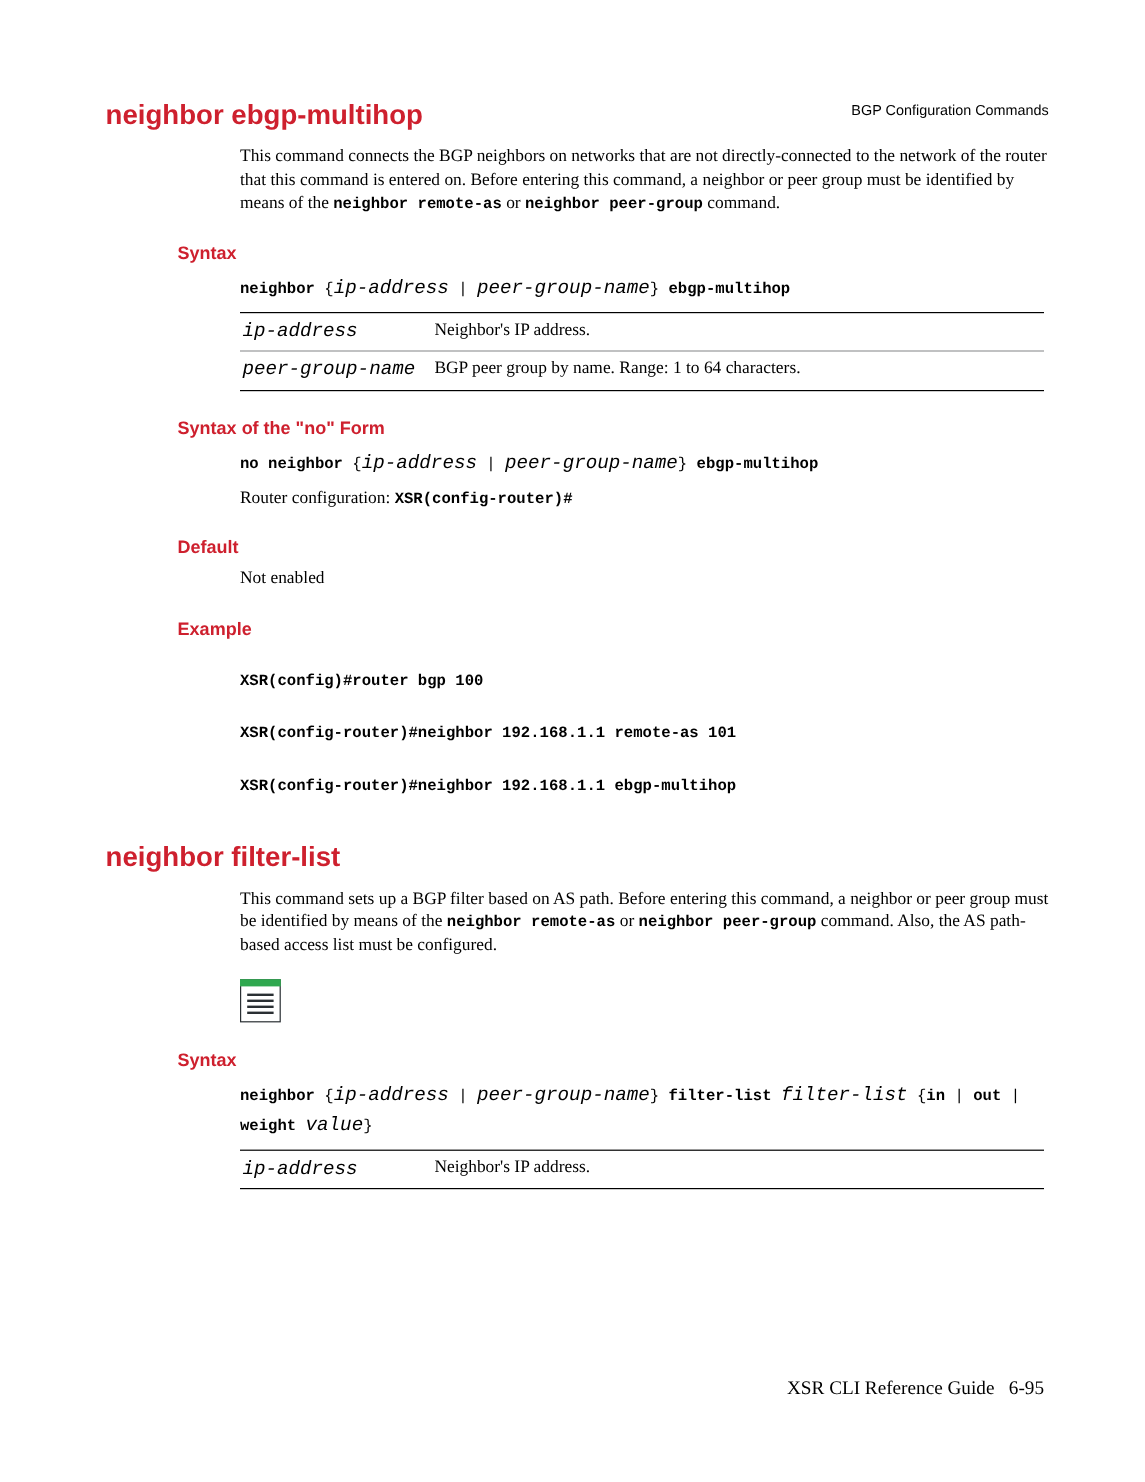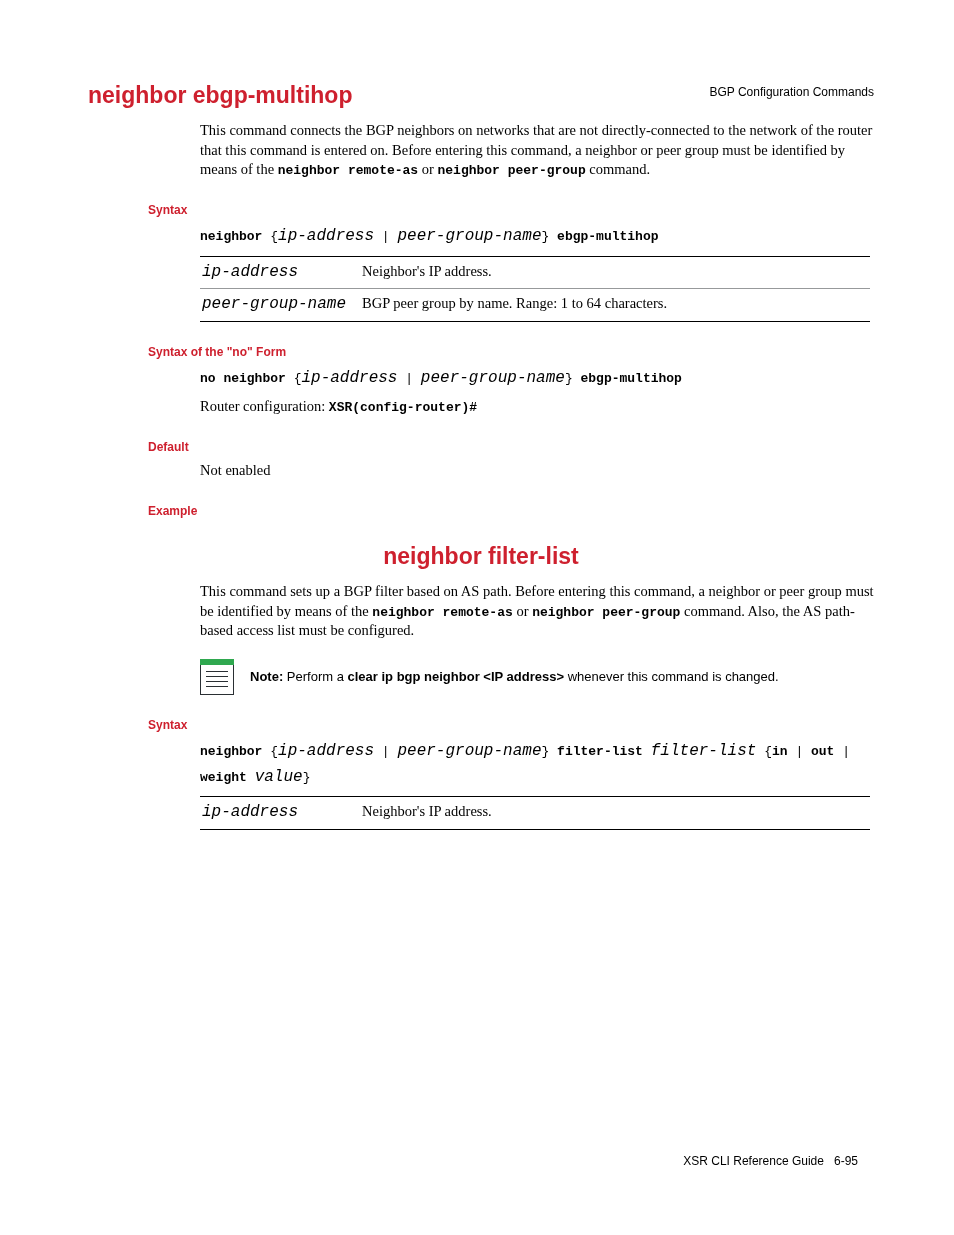--- a/index.html
+++ b/index.html
@@ -30,21 +30,21 @@
     font-family: Arial, Helvetica, sans-serif;
     font-weight: bold;
     font-size: 23px;
     color: #CE202E;
     margin: 0 0 10px 0;
   }
   .body-indent { margin-left: 112px; }
   h2.sec {
     font-family: Arial, Helvetica, sans-serif;
     font-weight: bold;
-    font-size: 12px;
+    font-size: 15px;
     color: #CE202E;
     margin: 22px 0 6px 60px;
   }
   h2.sec + .body-indent,
   h2.sec + .syntax-line,
   h2.sec + table.params { margin-top: 4px; }
   p { margin: 0 0 6px 0; }
   .mono { font-family: "Courier New", Courier, monospace; font-size: 13px; }
   .mono-i { font-family: "Courier New", Courier, monospace; font-style: italic; font-size: 16px; }
   .mono-b { font-family: "Courier New", Courier, monospace; font-weight: bold; font-size: 13px; margin-top: 23px; }
@@ -92,23 +92,23 @@
   .note-text {
     font-family: Arial, Helvetica, sans-serif;
     font-size: 13px;
     flex: 1;
   }
   .note-text b { font-weight: bold; }
   .codeblock { margin-left: 112px; line-height: 1.55; }
   .footer {
     position: absolute;
     bottom: 66px;
-    right: 96px;
-    font-family: Liberation Sans, sans-serif;
-    font-size: 12px;
+    right: 84px;
+    font-family: Liberation Serif, serif;
+    font-size: 16px;
   }
 </style>
 </head>
 <body>
 
 <div class="page">
   <div class="running-head">BGP Configuration Commands</div>
 
   <div class="content">
 
@@ -146,38 +146,40 @@
         <span>Router configuration: </span><span class="mono-b">XSR(config-router)#</span>
       </p>
     </div>
 
     <h2 class="sec">Default</h2>
     <div class="body-indent">
       <p>Not enabled</p>
     </div>
 
     <h2 class="sec">Example</h2>
+    <div class="codeblock" style="margin-top:10px;">
+      <div class="mono-b">XSR(config)#router bgp 100</div>
+      <div class="mono-b">XSR(config-router)#neighbor 192.168.1.1 remote-as 101</div>
+      <div class="mono-b">XSR(config-router)#neighbor 192.168.1.1 ebgp-multihop</div>
+    </div>
 
-    <h1 class="cmd" style="margin-top:22px;text-align:center;">neighbor filter-list</h1>
+    <h1 class="cmd" style="margin-top:34px;">neighbor filter-list</h1>
     <div class="body-indent">
       <p>
         <span>This command sets up a BGP filter based on AS path. Before entering this command, a neighbor or peer group must be identified by means of the </span><span class="mono-b">neighbor remote-as</span><span> or </span><span class="mono-b">neighbor peer-group</span><span> command. Also, the AS path-based access list must be configured.</span>
       </p>
     </div>
 
     <div class="note-row">
       <div class="note-icon">
         <div class="tab"></div>
         <div class="line l1"></div>
           <div class="line l2"></div>
           <div class="line l3"></div>
           <div class="line l4"></div>
-      </div>
-      <div class="note-text">
-        <b>Note:</b><span> Perform a </span><b>clear ip bgp neighbor &lt;IP address&gt;</b><span> whenever this command is changed.</span>
       </div>
     </div>
 
     <h2 class="sec">Syntax</h2>
     <div class="syntax-line">
       <span class="mono-b">neighbor</span><span class="mono"> {</span><span class="mono-i">ip-address</span><span class="mono"> | </span><span class="mono-i">peer-group-name</span><span class="mono">} </span><span class="mono-b">filter-list</span><span class="mono"> </span><span class="mono-i">filter-list</span><span class="mono"> {</span><span class="mono-b">in</span><span class="mono"> | </span><span class="mono-b">out</span><span class="mono"> | </span><span class="mono-b">weight</span><span class="mono"> </span><span class="mono-i">value</span><span class="mono">}</span>
     </div>
     <table class="params">
       <tbody>
           <tr>

